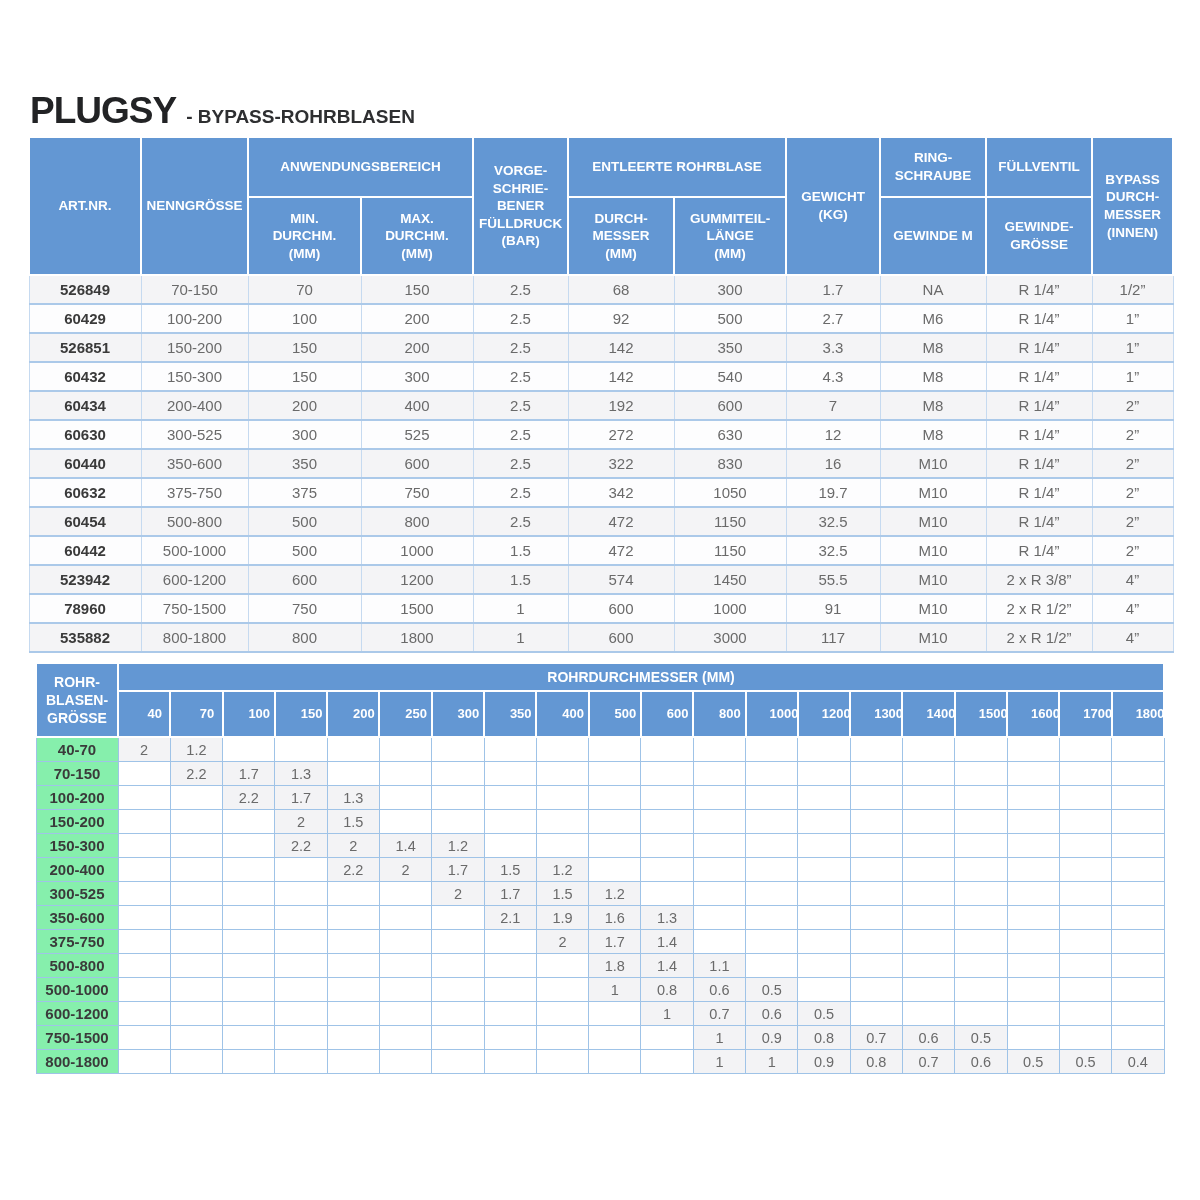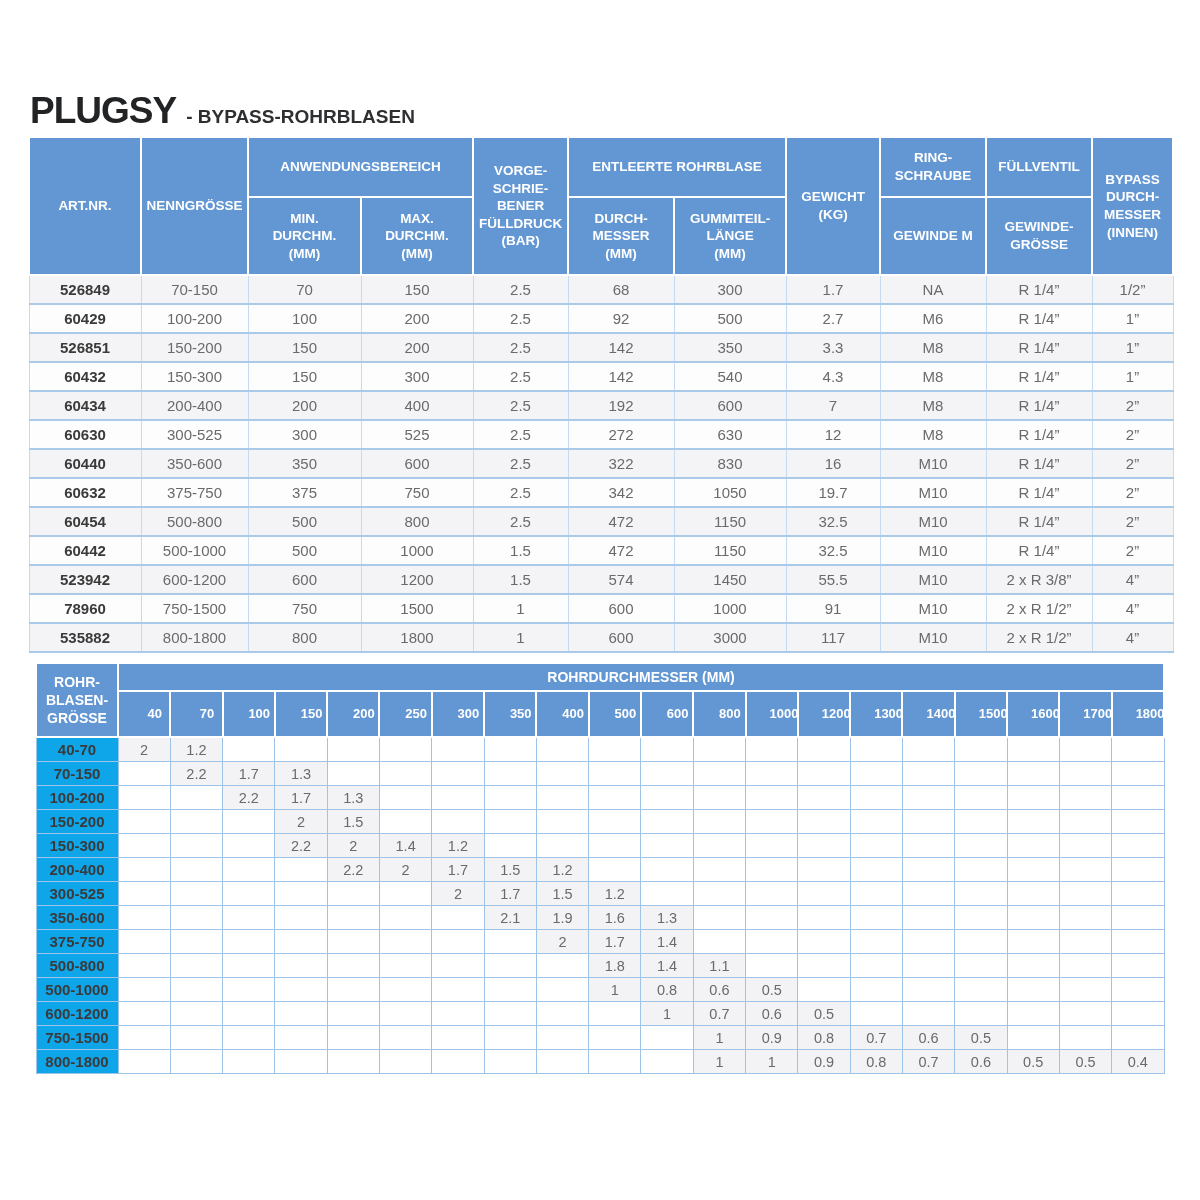--- a/index.html
+++ b/index.html
@@ -50,21 +50,21 @@
   .t2 th{font-size:13.5px;}
   .t2 thead tr.hr1 th{height:22px;font-size:14px;}
   .t2 thead tr.hr2 th{height:40px;font-size:13px;padding-left:23px;}
   .t2 th.corner{font-size:13.5px;}
   .t2 td{
     height:23px;text-align:center;vertical-align:middle;
     font-size:14.5px;color:#6a6a6a;padding:0 1px;
     border:1px solid #9fc3e7;background:#ffffff;
   }
   .t2 td.filled{background:#f3f3f5;}
-  .t2 td.rowhead{font-weight:bold;color:#3a3a3a;font-size:15px;background:#0ea5e9;}
+  .t2 td.rowhead{font-weight:bold;color:#3a3a3a;font-size:15px;background:#86efac;}
 </style>
 </head>
 <body>
 
 <div class="section" id="sec-plugsy">
   <div class="title-row">
     <span class="big-title">PLUGSY</span>
     <span class="sub-title">- BYPASS-ROHRBLASEN</span>
   </div>
 

